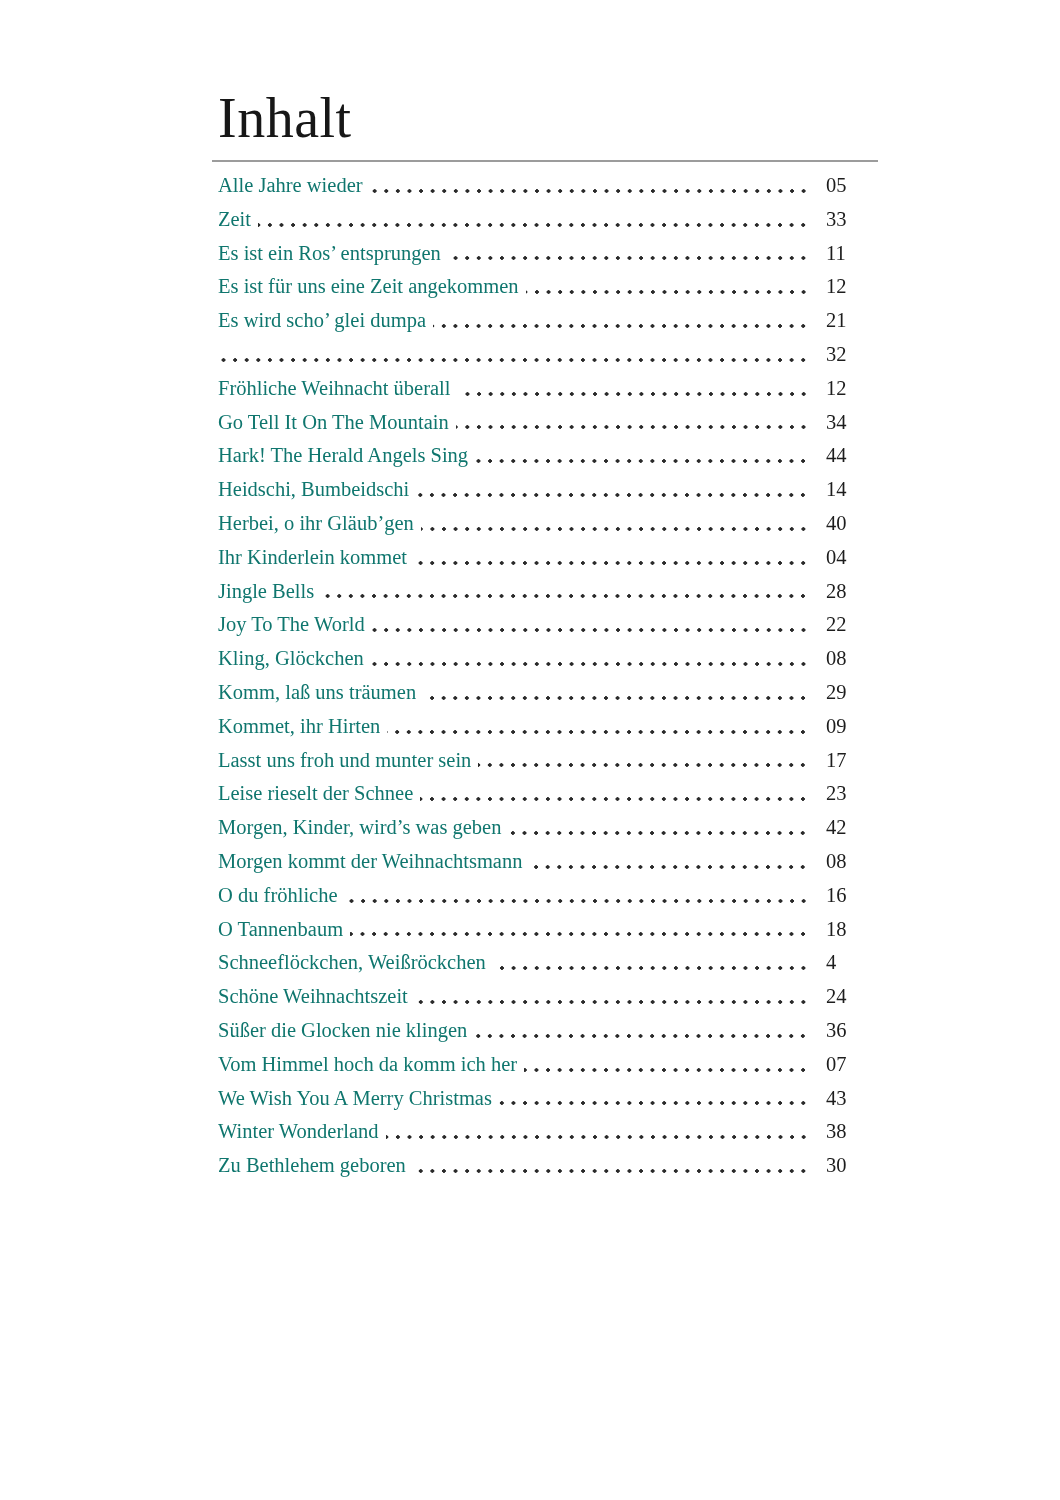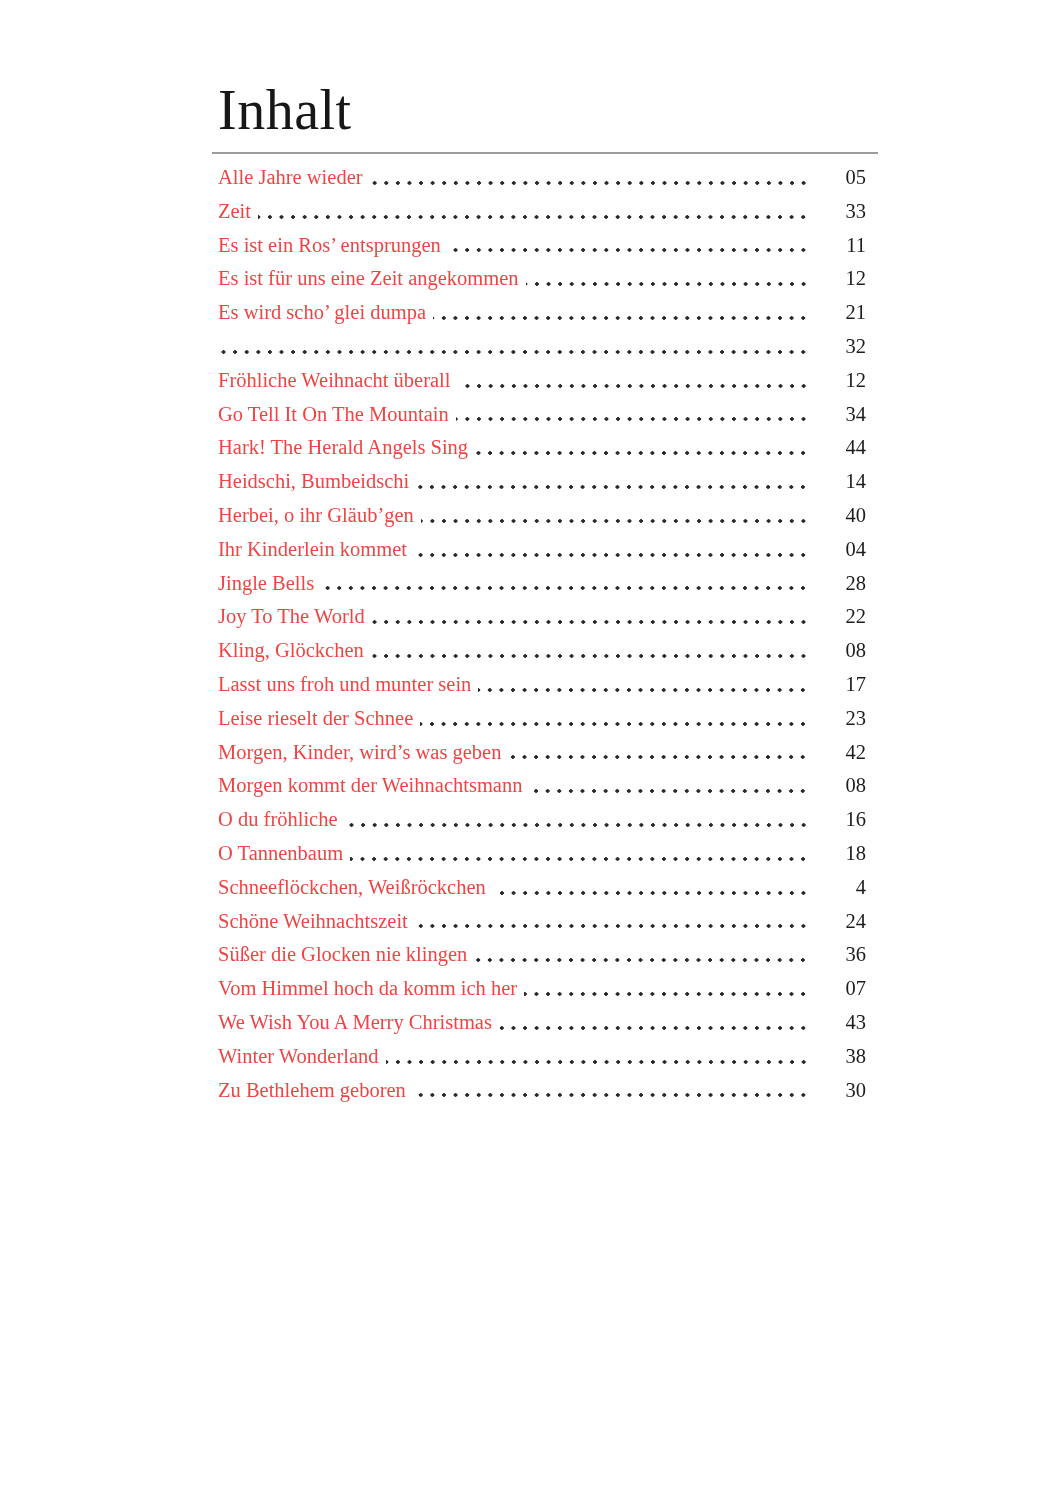--- a/index.html
+++ b/index.html
@@ -11,21 +11,21 @@
     width: 1060px;
     height: 1500px;
     position: relative;
     font-family: "Liberation Serif", serif;
     color: #1d1d1d;
     -webkit-font-smoothing: antialiased;
   }
   .page {
     position: absolute;
     left: 212px;
-    top: 8px;
+    top: 16px;
     width: 666px;
   }
   .title {
     margin: 0;
     padding: 0;
     margin-top: 74px;
     margin-left: 6px;
     font-size: 56px;
     font-weight: 400;
     letter-spacing: 0.5px;
@@ -47,36 +47,35 @@
     display: flex;
     align-items: baseline;
     height: 33.8px;
     font-size: 20.5px;
     line-height: 33.8px;
   }
   .song {
     white-space: nowrap;
     flex: 0 0 auto;
     margin-left: 6px;
-    color: #ef4444;
+    color: #0f766e;
   }
   .leader {
     flex: 1 1 auto;
     align-self: stretch;
     margin-left: 7px;
     margin-right: 3px;
     background-image: radial-gradient(circle, #2a2a2a 1.55px, rgba(0,0,0,0) 1.9px);
     background-size: 11.6px 10px;
     background-repeat: repeat-x;
     background-position: right 0px bottom 7px;
   }
   .pg {
     flex: 0 0 auto;
     width: 40px;
-    text-align: right;
     margin-left: 14px;
     color: #1d1d1d;
   }
 </style>
 </head>
 <body>
 
 <div class="page">
   <h1 class="title">Inhalt</h1>
   <hr class="title-rule">
@@ -149,20 +148,30 @@
         <span class="song">Joy To The World</span>
         <span class="leader"></span>
         <span class="pg">22</span>
       </div>
       <div class="row">
         <span class="song">Kling, Glöckchen</span>
         <span class="leader"></span>
         <span class="pg">08</span>
       </div>
       <div class="row">
+        <span class="song">Komm, laß uns träumen</span>
+        <span class="leader"></span>
+        <span class="pg">29</span>
+      </div>
+      <div class="row">
+        <span class="song">Kommet, ihr Hirten</span>
+        <span class="leader"></span>
+        <span class="pg">09</span>
+      </div>
+      <div class="row">
         <span class="song">Lasst uns froh und munter sein</span>
         <span class="leader"></span>
         <span class="pg">17</span>
       </div>
       <div class="row">
         <span class="song">Leise rieselt der Schnee</span>
         <span class="leader"></span>
         <span class="pg">23</span>
       </div>
       <div class="row">

